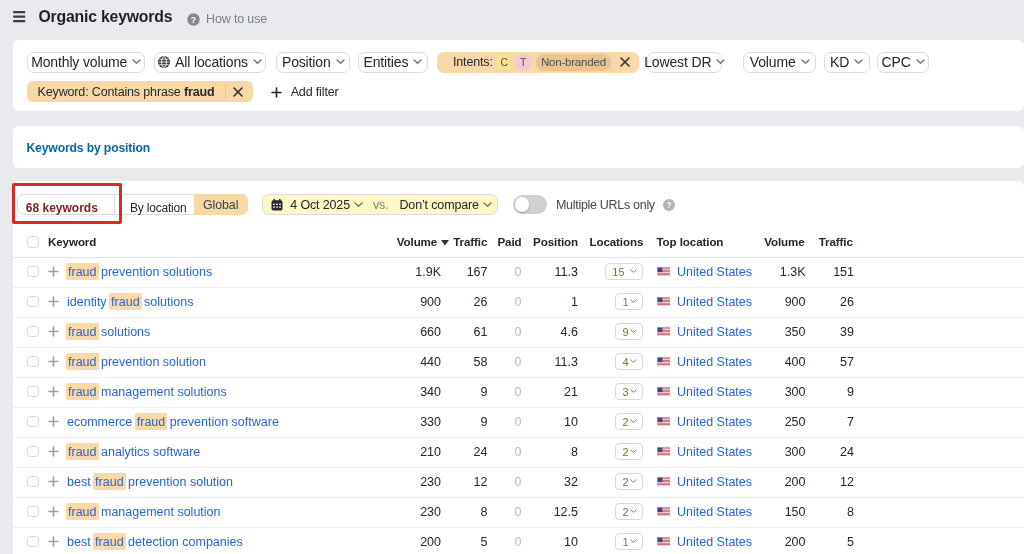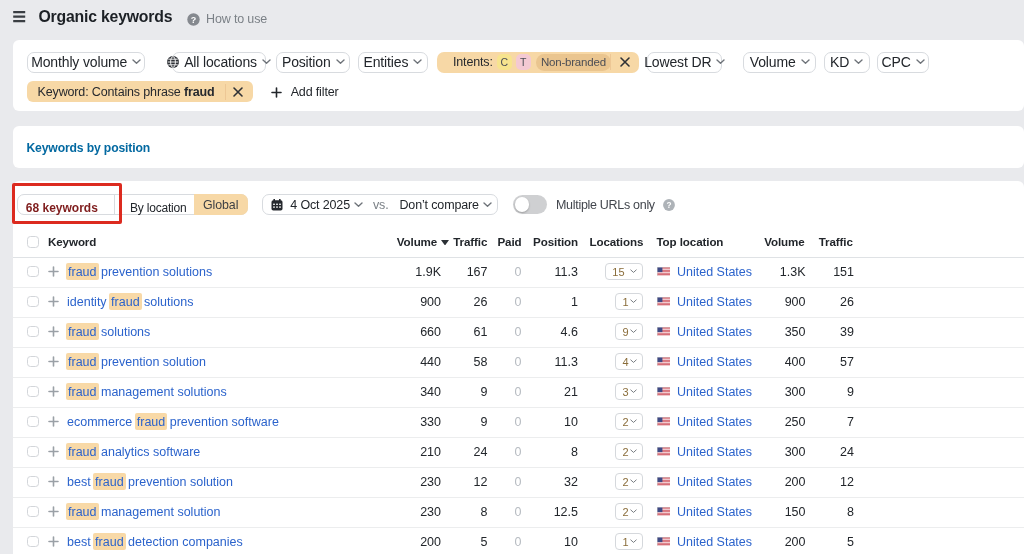--- a/index.html
+++ b/index.html
@@ -27,21 +27,21 @@
     <text x="6.5" y="9.6" font-size="9" font-weight="bold" fill="#fff" text-anchor="middle" font-family="Liberation Sans">?</text>
   </svg>
 <div class="txt gray ls" style="left:206px;top:10px">How to use</div>
 <div class="card" style="top:39.5px;height:71.5px"></div>
 <div class="btn" style="left:27px;width:118.4px">
     <span>Monthly volume</span>
     <svg width="9" height="6" viewBox="0 0 9 6" style="flex:none">
       <path d="M1 1l3.5 3.2L8 1" stroke="#6f747a" stroke-width="1.4" fill="none" stroke-linecap="round" stroke-linejoin="round"></path>
     </svg>
   </div>
-<div class="btn" style="left:172px;width:94px">
+<div class="btn" style="left:154px;width:112px">
     <svg width="12" height="12" viewBox="0 0 12 12" style="flex:none">
       <circle cx="6" cy="6" r="6" fill="#2e3136"></circle>
       <ellipse cx="6" cy="6" rx="2.4" ry="5.4" fill="none" stroke="#fff" stroke-width="0.9"></ellipse>
       <path d="M0.6 6h10.8M1.3 3.2h9.4M1.3 8.8h9.4" stroke="#fff" stroke-width="0.9" fill="none"></path>
     </svg>
     <span>All locations</span>
     <svg width="9" height="6" viewBox="0 0 9 6" style="flex:none">
       <path d="M1 1l3.5 3.2L8 1" stroke="#6f747a" stroke-width="1.4" fill="none" stroke-linecap="round" stroke-linejoin="round"></path>
     </svg>
   </div>
@@ -108,21 +108,21 @@
 <div class="txt ls" style="left:290.7px;top:82.8px">Add filter</div>
 <div class="card" style="top:125.5px;height:42.9px"></div>
 <div class="txt b ls" style="left:26.4px;top:138.5px;font-size:12.2px;color:#0369a1">Keywords by position</div>
 <div class="card" style="top:180.5px;height:373.5px;border-radius:6px 6px 0 0"></div>
 <div class="abs" style="left:16.5px;top:194.2px;width:231.1px;height:21.1px;border:1px solid #d8dbdf;border-radius:7px;box-sizing:border-box;background:#fff"></div>
 <div class="abs" style="left:114.2px;top:194.7px;width:1px;height:20px;background:#d8dbdf"></div>
 <div class="txt b" style="left:25.8px;top:199px;font-size:12px;color:#7f1d1d">68 keywords</div>
 <div class="txt" style="left:130px;top:199px;font-size:12px;letter-spacing:-0.2px">By location</div>
 <div class="abs" style="left:193.8px;top:194.2px;width:53.8px;height:21.1px;background:#f7d8a6;border-radius:0 7px 7px 0;display:flex;align-items:center;justify-content:center;font-size:12.4px;letter-spacing:-0.1px;color:#3c3f45">Global</div>
 <div class="abs" style="left:12.2px;top:183.3px;width:110.1px;height:41.2px;border:3.7px solid #dc2a1f;border-radius:2px;box-sizing:border-box;z-index:50"></div>
-<div class="abs" style="left:262.3px;top:194.2px;width:236px;height:21.1px;border:1px solid #d8dbdf;border-radius:7px;box-sizing:border-box;background:#ffffff;display:flex;align-items:center;font-size:12.5px;letter-spacing:-0.15px;color:#22262b">
+<div class="abs" style="left:262.3px;top:194.2px;width:236px;height:21.1px;border:1px solid #d8dbdf;border-radius:7px;box-sizing:border-box;background:#fef9c3;display:flex;align-items:center;font-size:12.5px;letter-spacing:-0.15px;color:#22262b">
 <span style="margin-left:8px;display:inline-flex">
       <svg width="12" height="12" viewBox="0 0 12 12" style="flex:none">
         <path d="M3.2 0.4v1.4M8.8 0.4v1.4" stroke="#26292e" stroke-width="1.6" stroke-linecap="round"></path>
         <rect x="0.5" y="1.3" width="11" height="10.2" rx="1.8" fill="#26292e"></rect>
         <rect x="2.2" y="4.6" width="1.6" height="1.4" fill="#fff"></rect>
         <rect x="5.2" y="4.6" width="1.6" height="1.4" fill="#fff"></rect>
         <rect x="8.2" y="4.6" width="1.6" height="1.4" fill="#fff"></rect>
         <rect x="2.2" y="7.4" width="1.6" height="1.4" fill="#fff"></rect>
         <rect x="5.2" y="7.4" width="1.6" height="1.4" fill="#fff"></rect>
         <rect x="8.2" y="7.4" width="1.6" height="1.4" fill="#fff"></rect>

